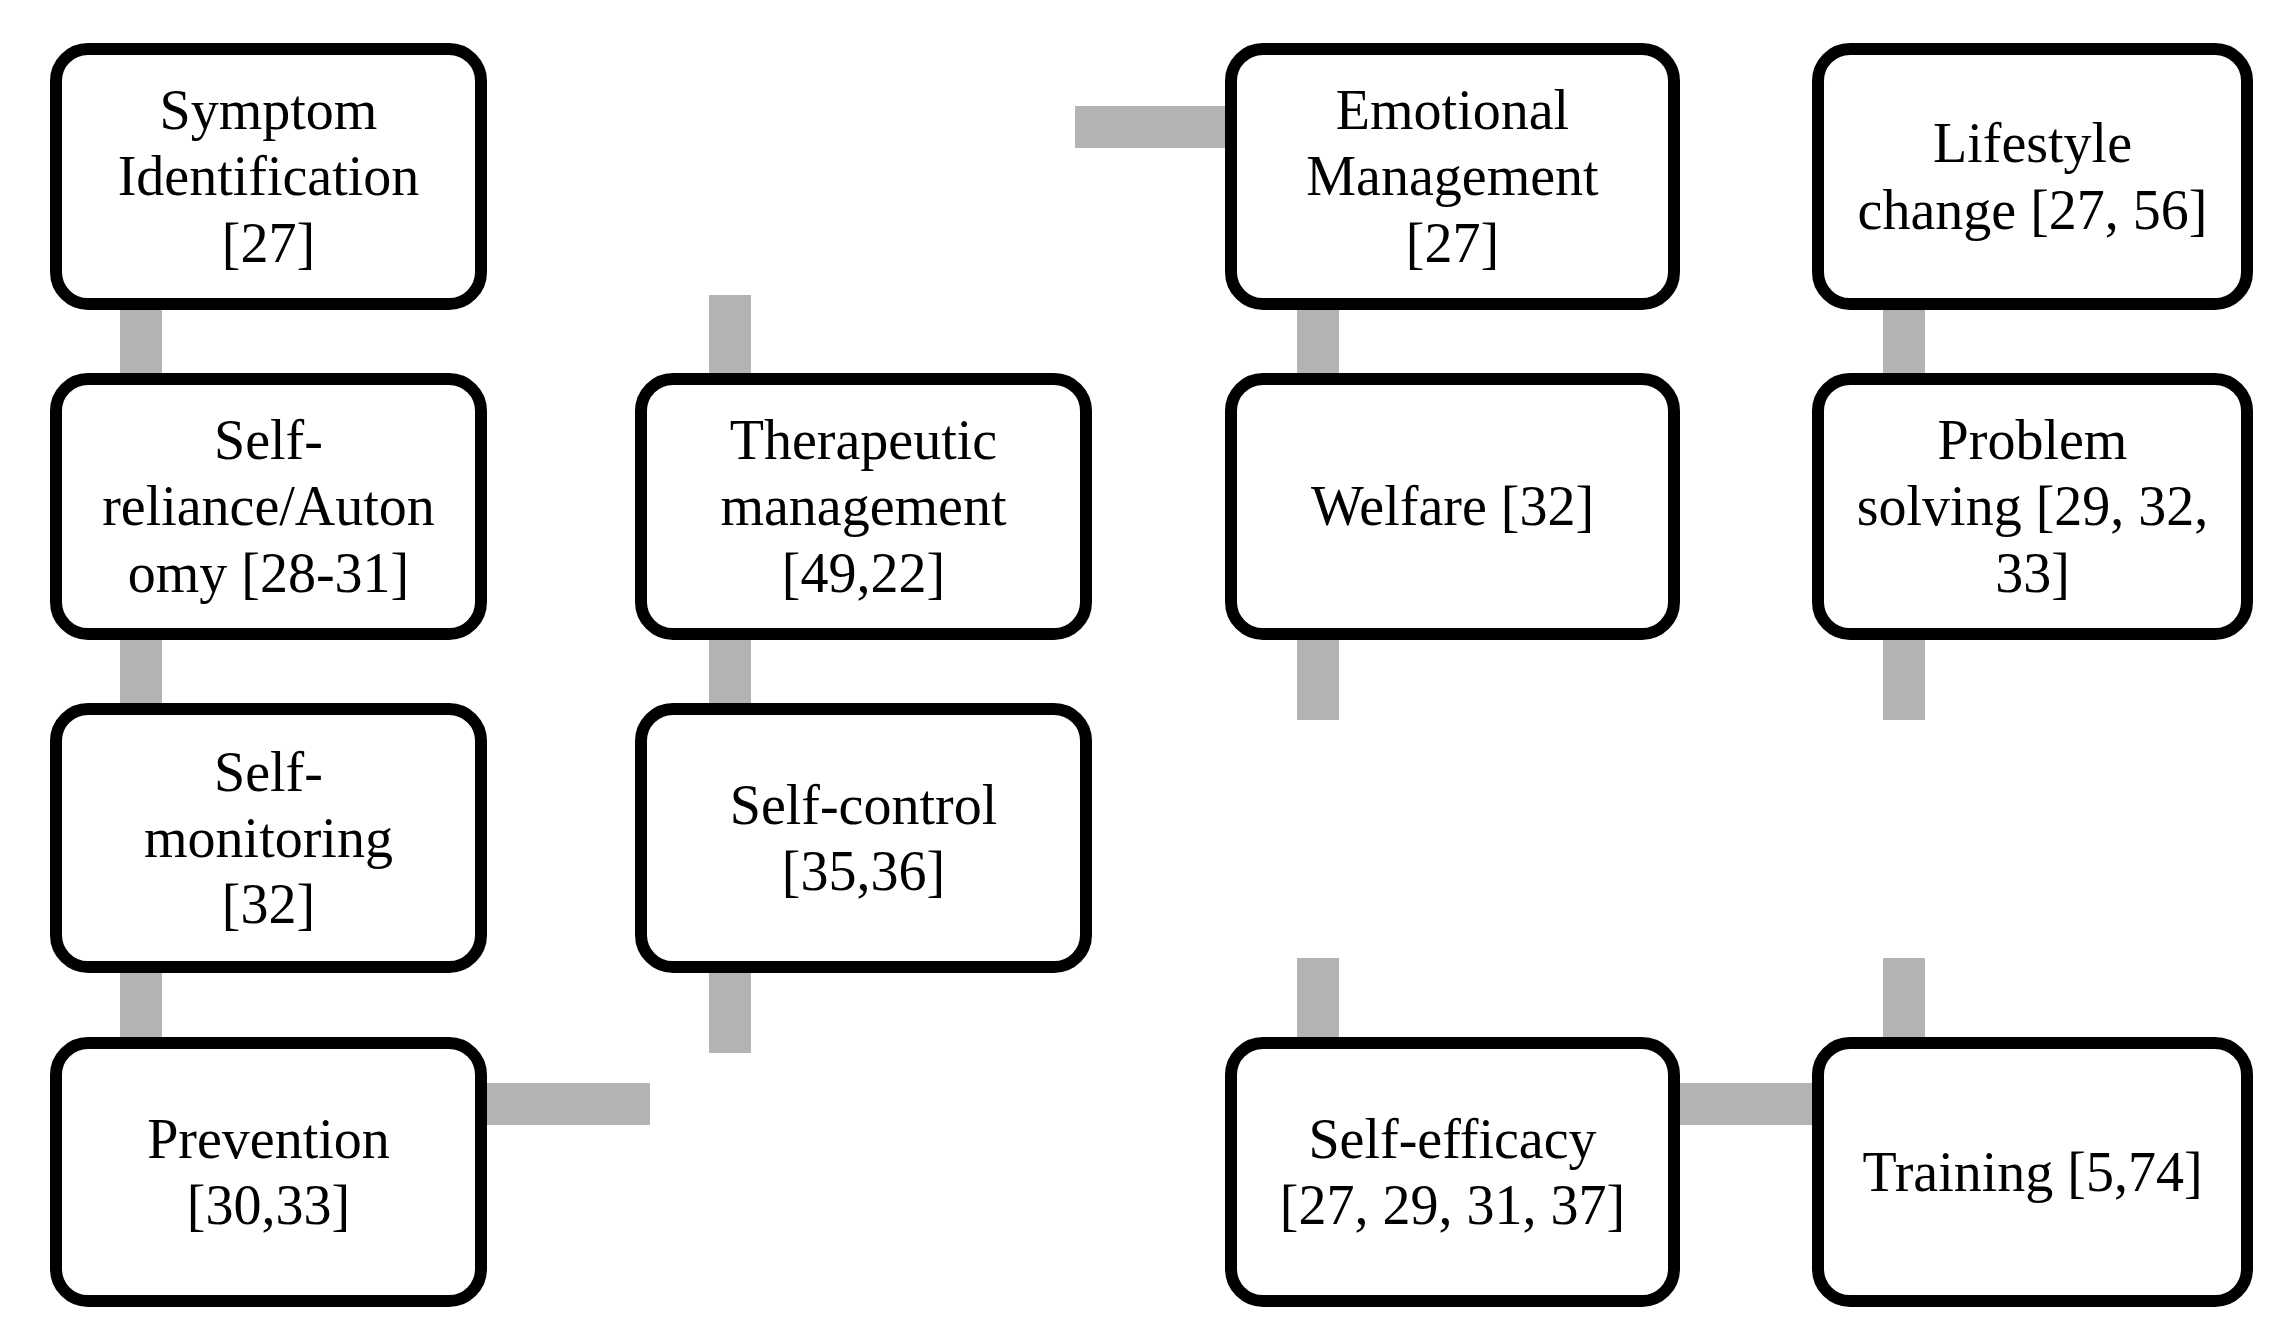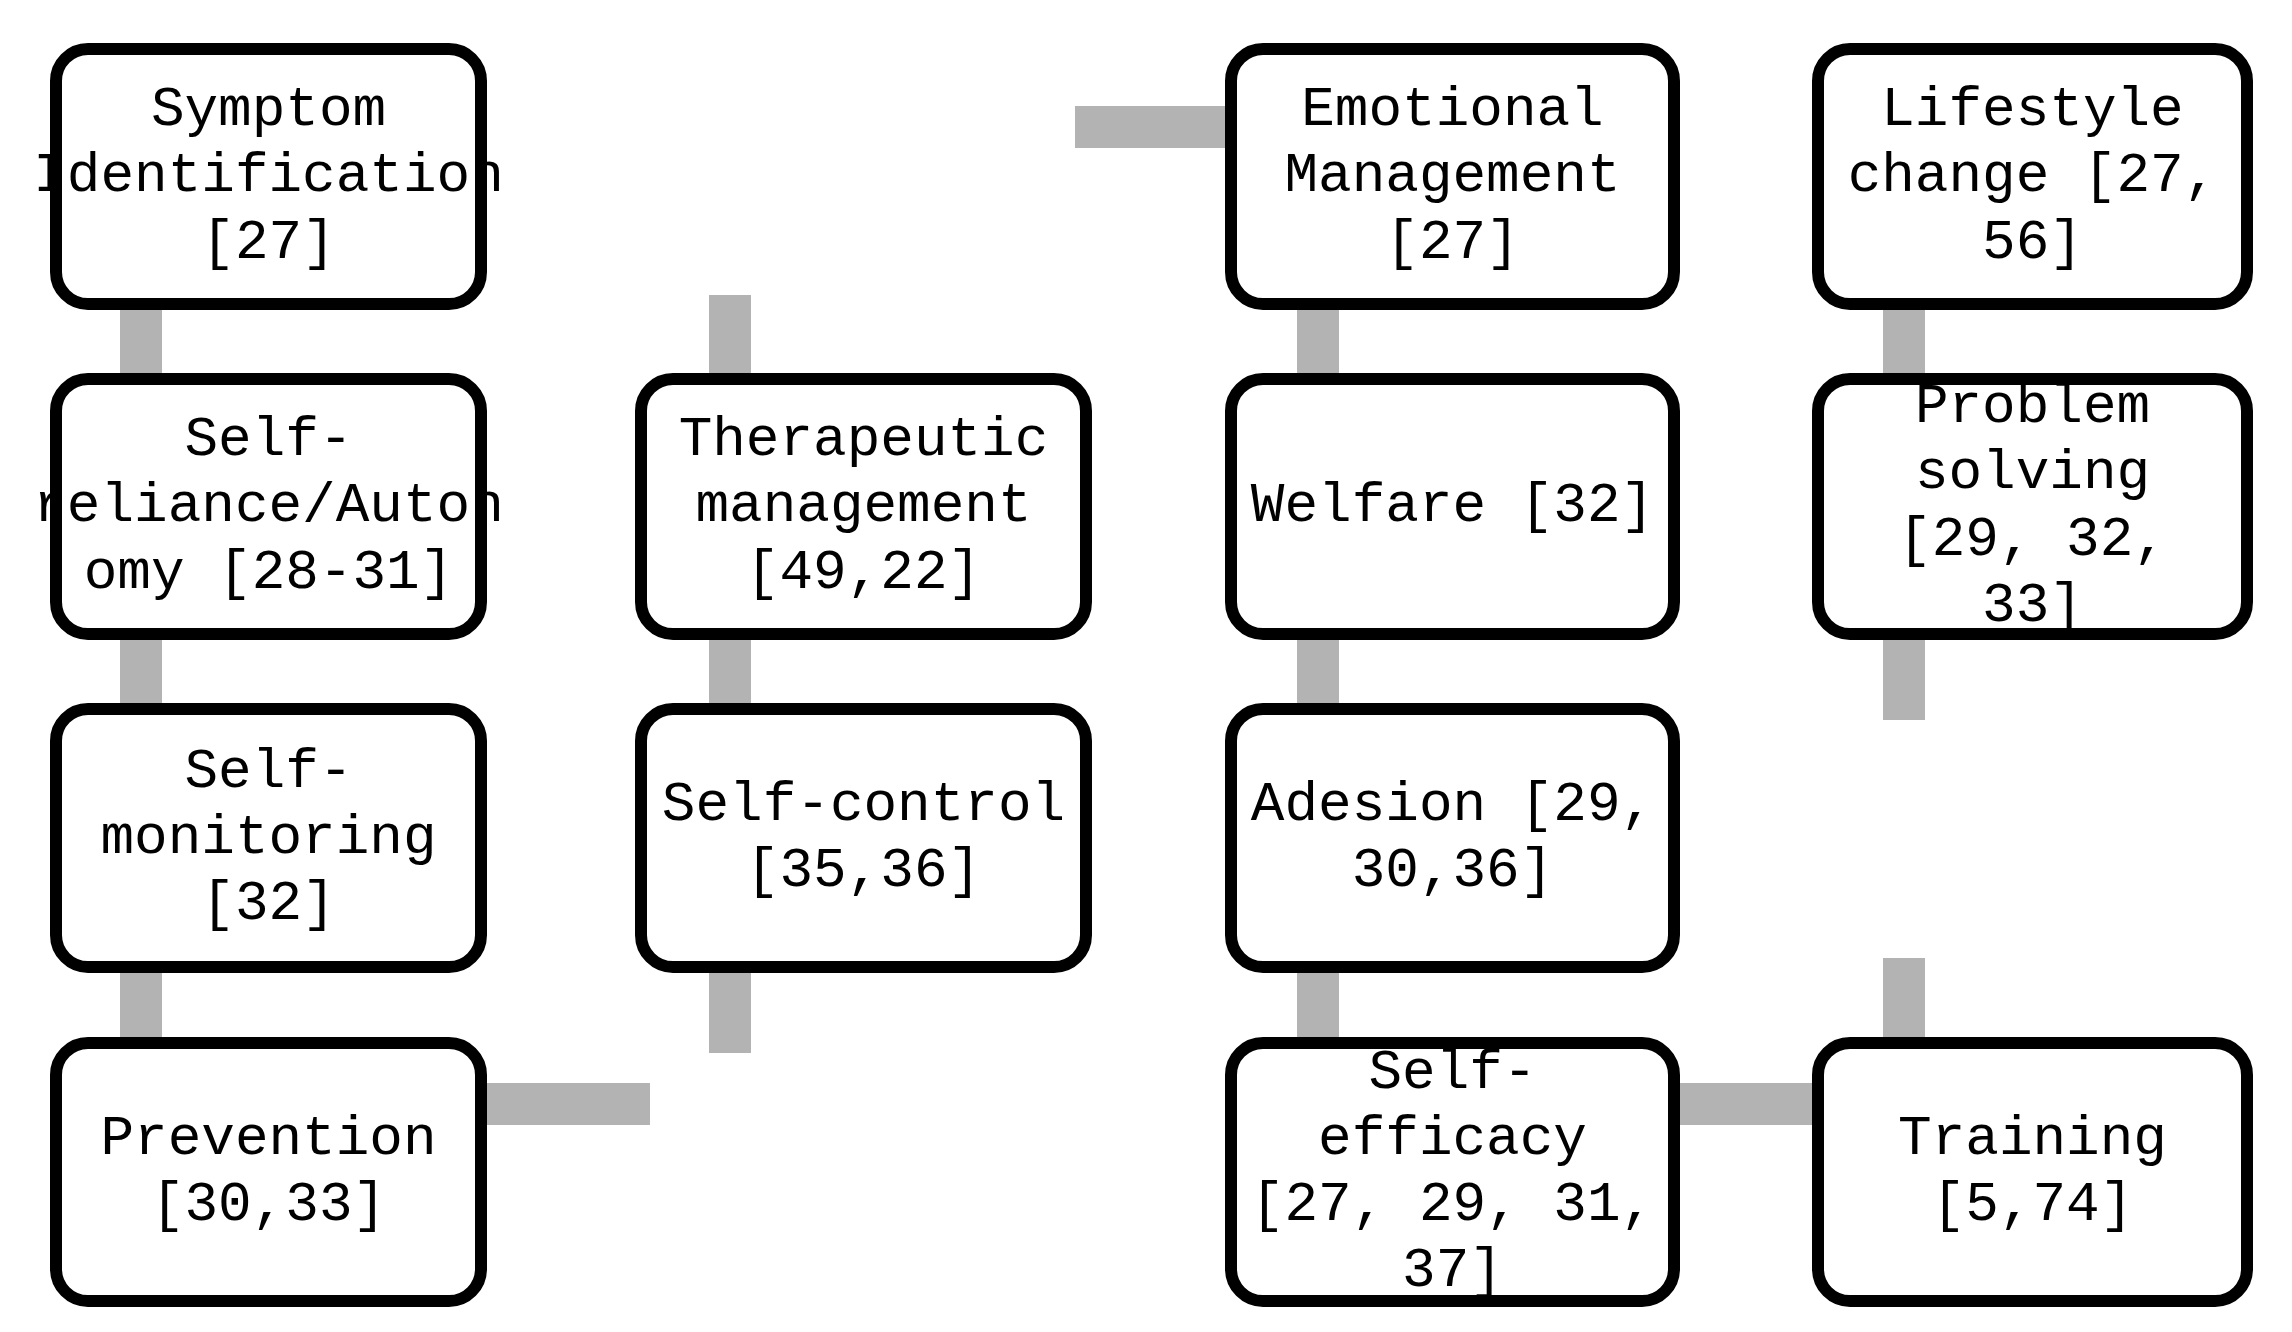--- a/index.html
+++ b/index.html
@@ -8,21 +8,21 @@
     --border:#000000;
     --fill:#ffffff;
     --text:#000000;
   }
   html,body{margin:0;padding:0;background:#ffffff;}
   #diagram{
     position:relative;
     width:2292px;
     height:1332px;
     background:var(--fill);
-    font-family:Liberation Mono, monospace;
+    font-family:Liberation Serif, serif;
     overflow:hidden;
   }
   
   .node{
     position:absolute;
     box-sizing:border-box;
     background:var(--fill);
     border:12px solid var(--border);
     border-radius:38px;
     display:flex;
@@ -125,24 +125,20 @@
 
   <div class="node c1 r3">
     <span class="lbl">Self-
 monitoring
 [32]</span>
   </div>
   <div class="node c2 r3">
     <span class="lbl">Self-control
 [35,36]</span>
   </div>
-  <div class="node c3 r3">
-    <span class="lbl">Adesion [29,
-30,36]</span>
-  </div>
 
   <div class="node c1 r4">
     <span class="lbl">Prevention
 [30,33]</span>
   </div>
   <div class="node c3 r4">
     <span class="lbl">Self-efficacy
 [27, 29, 31, 37]</span>
   </div>
   <div class="node c4 r4">

